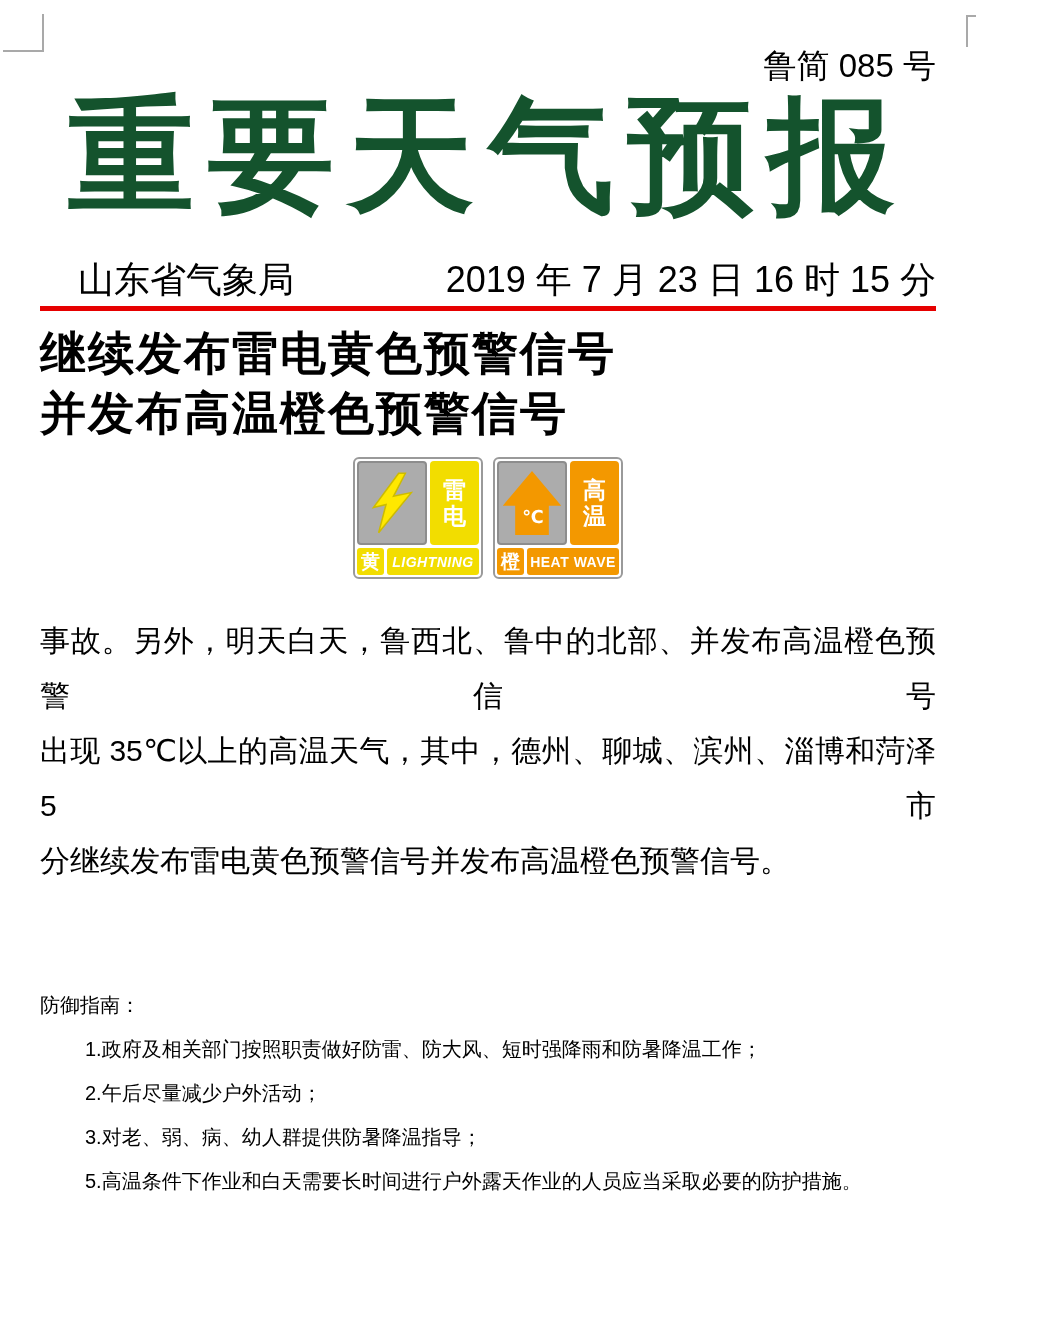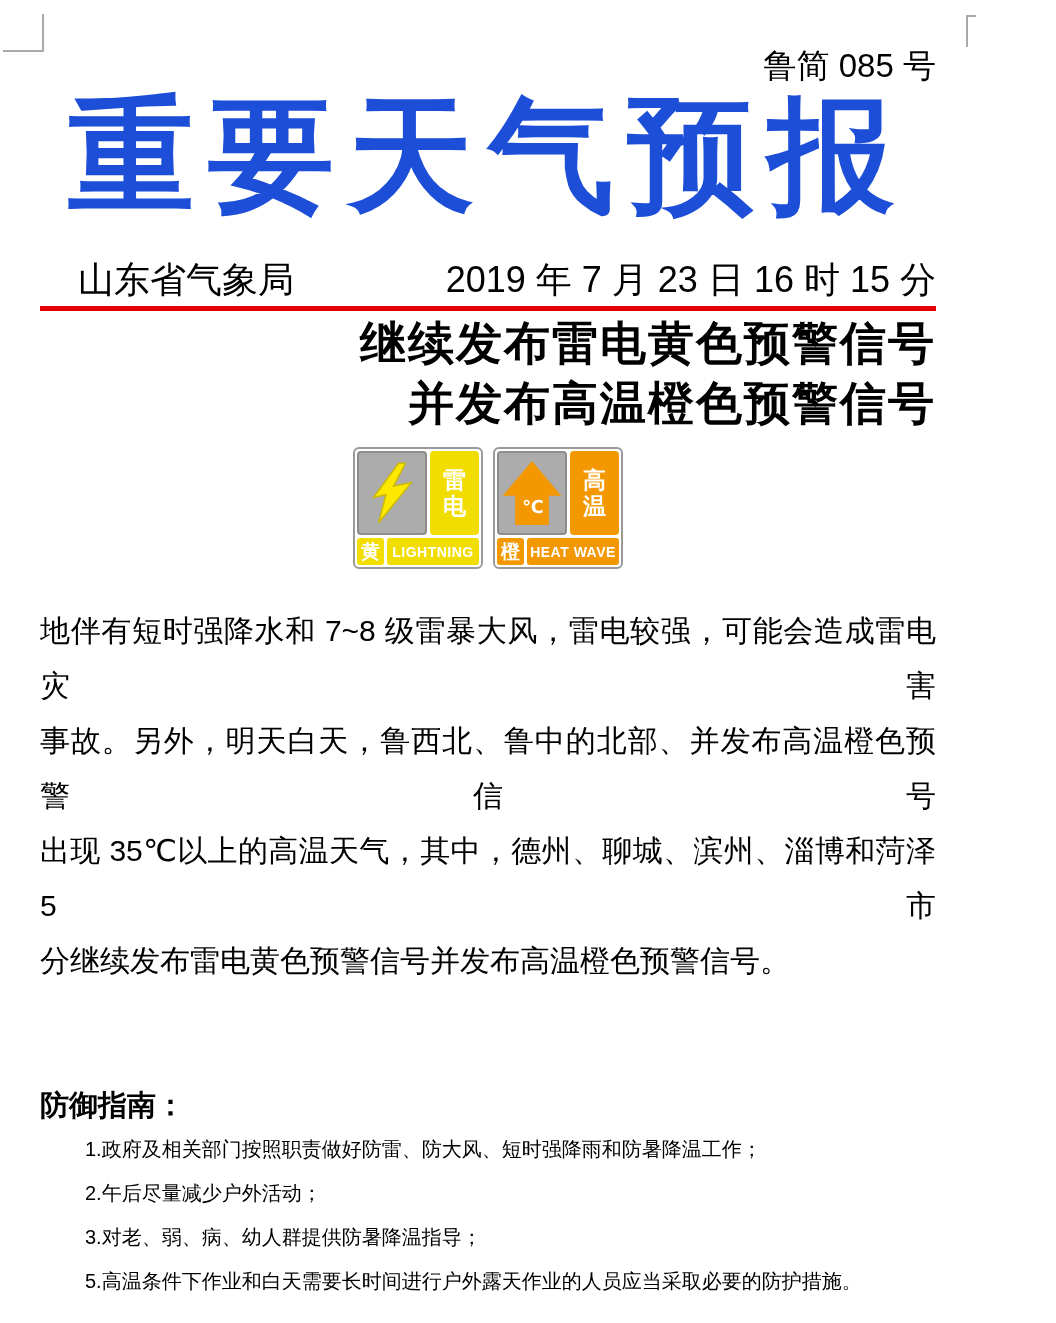--- a/index.html
+++ b/index.html
@@ -27,21 +27,21 @@
 
   .doc-number {
     margin-top: 46px;
     text-align: right;
     font-size: 33px;
     line-height: 40px;
   }
   .main-title {
     margin: 4px 0 0 0;
     text-align: center;
-    color: #1d4ed8;
+    color: #14532d;
     font-size: 126px;
     font-weight: bold;
     letter-spacing: 14px;
     line-height: 132px;
     white-space: nowrap;
   }
   .issue {
     margin-top: 22px;
     text-align: center;
     font-size: 34px;
@@ -55,22 +55,22 @@
     font-size: 36px;
     line-height: 36px;
     padding-left: 38px;
   }
   .red-divider {
     margin-top: 8px;
     height: 5px;
     background: #e60000;
   }
   .headline {
-    margin-top: 2px;
-    text-align: right;
+    margin-top: 12px;
+    text-align: left;
     font-weight: bold;
     font-size: 46px;
     line-height: 60px;
     letter-spacing: 2px;
   }
 
   
   .warn-icons {
     margin-top: 14px;
     display: flex;
@@ -105,39 +105,39 @@
   .wi-level {
     width: 27px; color: #fff; font-weight: bold; font-size: 19px;
     display: flex; align-items: center; justify-content: center;
     border-radius: 3px;
   }
   .wi-eng {
     flex: 1; color: #fff; font-weight: bold; font-size: 14px;
     display: flex; align-items: center; justify-content: center;
     border-radius: 3px; letter-spacing: 0.5px; white-space: nowrap;
   }
-  .italic { }
+  .italic { font-style: italic; }
   .yellow-bg { background: #f2dd00; }
   .orange-bg { background: #f39800; }
 
   
   .body-text {
     margin-top: 34px;
     font-size: 30px;
     line-height: 55px;
   }
   .body-line { text-align: justify; }
   .jline { text-align-last: justify; }
   .indent { text-indent: 2em; }
 
   
   .guide-heading {
     margin-top: 100px;
-    font-size: 29px;
-    font-weight: bold;
+    font-size: 20px;
+    font-weight: normal;
     line-height: 34px;
   }
   .guide-list { margin-top: 4px; padding-left: 45px; font-size: 20px; }
   .guide-item { margin-top: 10px; line-height: 34px; white-space: nowrap; }
 </style>
 </head>
 <body>
 
 <div class="page">
 
@@ -196,21 +196,20 @@
       </div>
       <div class="wi-bottom">
         <div class="wi-level orange-bg">橙</div>
         <div class="wi-eng orange-bg">HEAT WAVE</div>
       </div>
     </div>
 
   </div>
 
   <div class="body-text">
-    <div class="body-line jline">地伴有短时强降水和 7~8 级雷暴大风，雷电较强，可能会造成雷电灾害</div>
     <div class="body-line jline">事故。另外，明天白天，鲁西北、鲁中的北部、并发布高温橙色预警信号</div>
     <div class="body-line jline">出现 35℃以上的高温天气，其中，德州、聊城、滨州、淄博和菏泽 5 市</div>
     <div class="body-line">分继续发布雷电黄色预警信号并发布高温橙色预警信号。</div>
   </div>
 
   <div class="guide-heading">防御指南：</div>
 
   <div class="guide-list">
     <div class="guide-item">1.政府及相关部门按照职责做好防雷、防大风、短时强降雨和防暑降温工作；</div>
     <div class="guide-item">2.午后尽量减少户外活动；</div>

